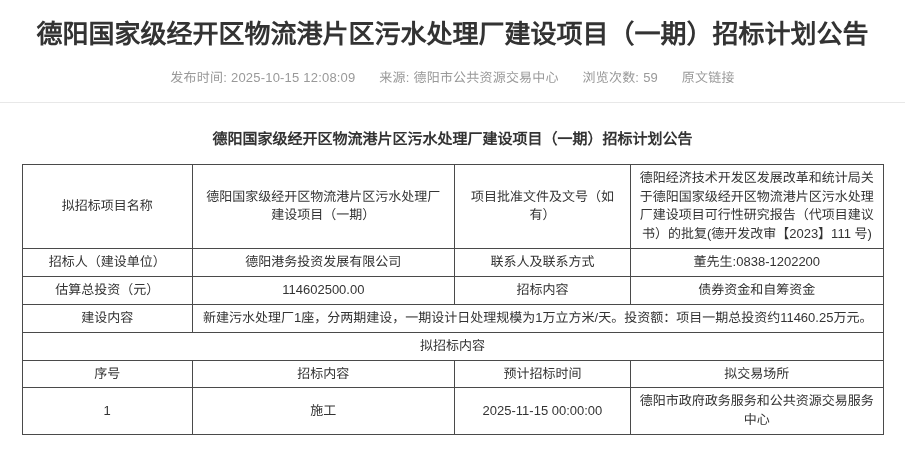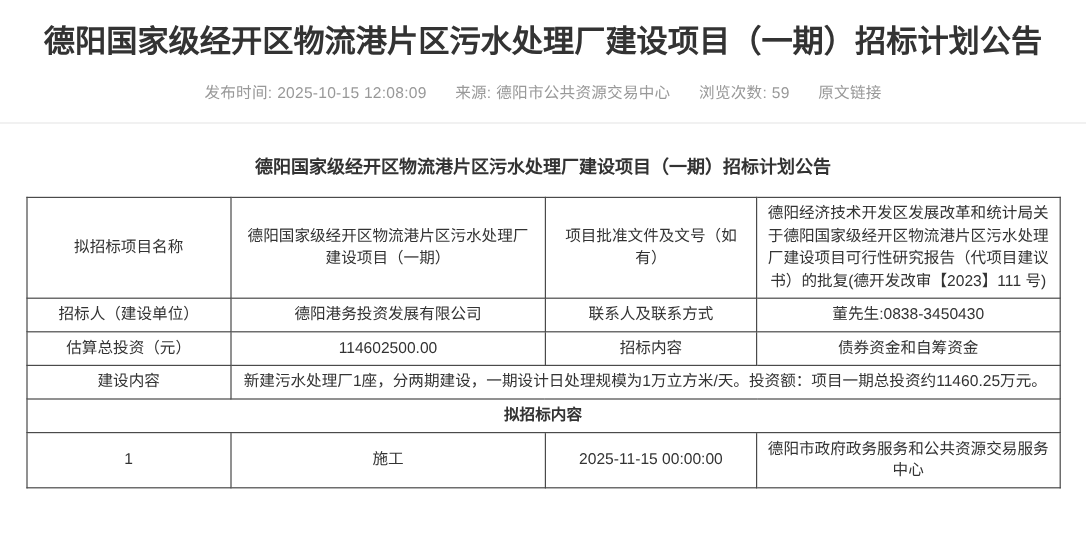--- a/index.html
+++ b/index.html
@@ -34,21 +34,21 @@
   }
   table.info-table td{
     border:1px solid #4a4a4a;
     padding:4px 8px;
     line-height:1.45;
     vertical-align:middle;
     word-break:break-all;
     text-align:center;
   }
   td.section-header-cell{
-    text-align:center;font-weight:bold;padding:4px 8px;
+    text-align:center;font-weight:normal;padding:4px 8px;
   }
 </style>
 </head>
 <body>
 
 <div class="page-header">
   <h1 class="page-title">德阳国家级经开区物流港片区污水处理厂建设项目（一期）招标计划公告</h1>
   <div class="meta-bar">
     <span class="meta-item">
       <span class="meta-label">发布时间:</span><span>2025-10-15 12:08:09</span>
@@ -79,35 +79,41 @@
     <tr>
       <td>拟招标项目名称</td>
       <td>德阳国家级经开区物流港片区污水处理厂建设项目（一期）</td>
       <td>项目批准文件及文号（如有）</td>
       <td>德阳经济技术开发区发展改革和统计局关于德阳国家级经开区物流港片区污水处理厂建设项目可行性研究报告（代项目建议书）的批复(德开发改审【2023】111 号)</td>
     </tr>
     <tr>
       <td>招标人（建设单位）</td>
       <td>德阳港务投资发展有限公司</td>
       <td>联系人及联系方式</td>
-      <td>董先生:0838-3450430</td>
+      <td>董先生:0838-1202200</td>
     </tr>
     <tr>
       <td>估算总投资（元）</td>
       <td>114602500.00</td>
       <td>招标内容</td>
       <td>债券资金和自筹资金</td>
     </tr>
     <tr>
       <td>建设内容</td>
       <td colspan="3">新建污水处理厂1座，分两期建设，一期设计日处理规模为1万立方米/天。投资额：项目一期总投资约11460.25万元。</td>
     </tr>
     <tr>
       <td colspan="4" class="section-header-cell">拟招标内容</td>
     </tr>
     <tr>
+      <td>序号</td>
+      <td>招标内容</td>
+      <td>预计招标时间</td>
+      <td>拟交易场所</td>
+    </tr>
+    <tr>
       <td>1</td>
       <td>施工</td>
       <td>2025-11-15 00:00:00</td>
       <td>德阳市政府政务服务和公共资源交易服务中心</td>
     </tr>
   </tbody>
 </table>
 
 </body></html>

